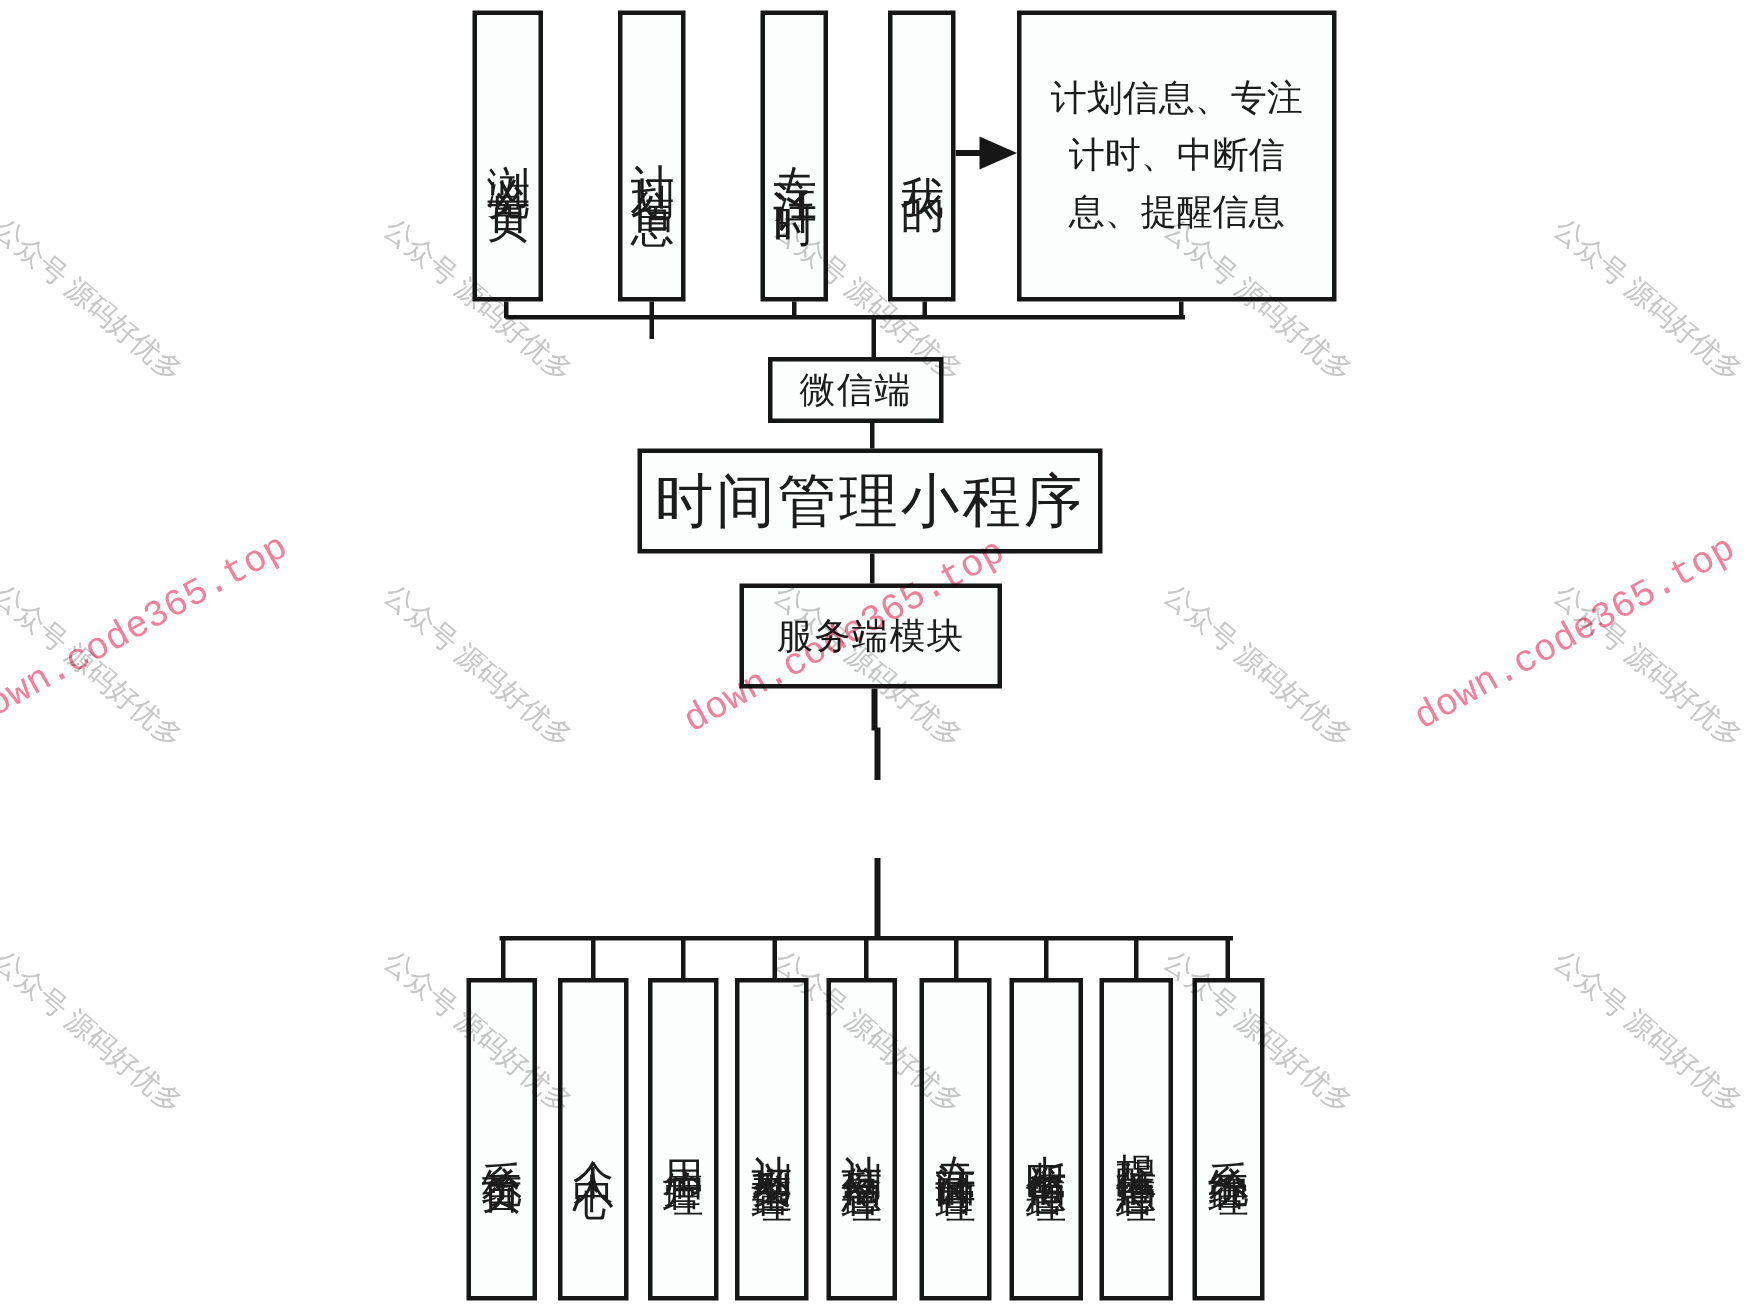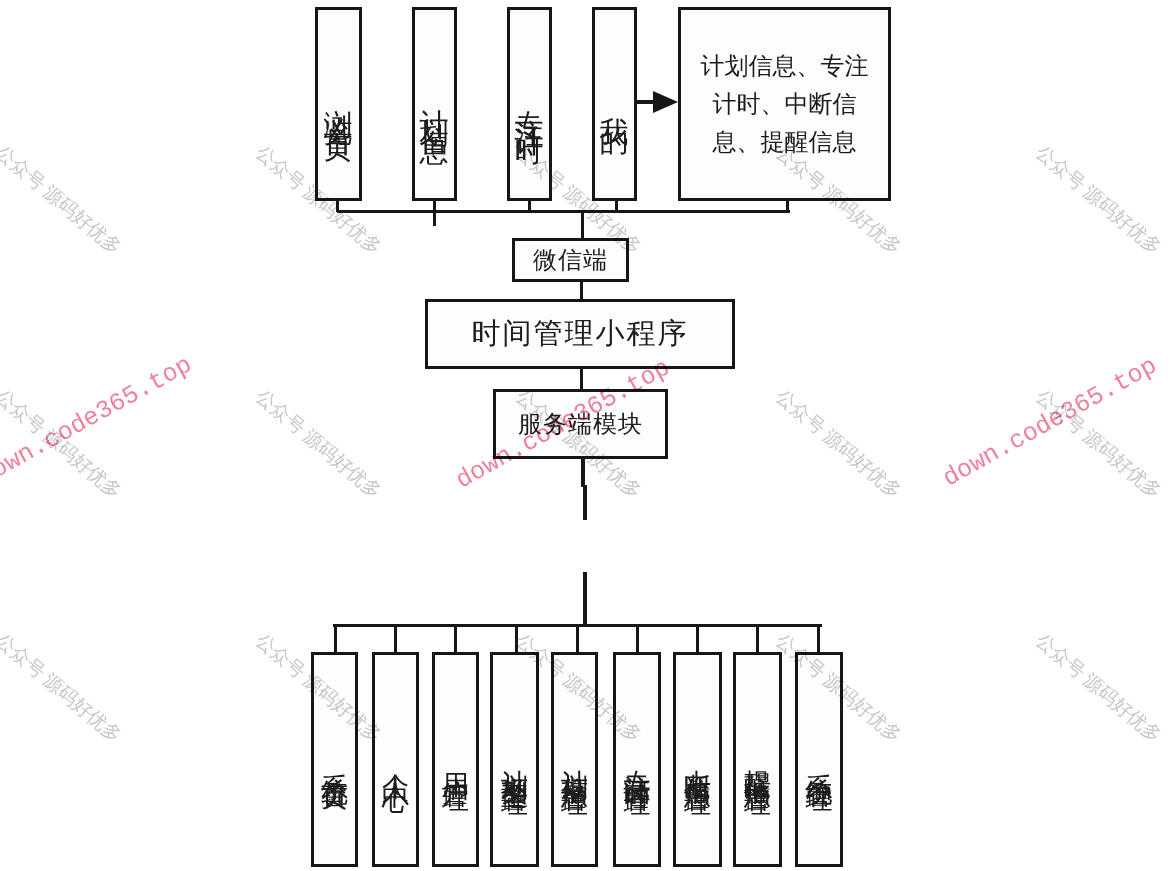--- a/index.html
+++ b/index.html
@@ -30,21 +30,21 @@
   .v-top  { font-size: 29px; letter-spacing: 9px; }
   .v-mine { font-size: 29px; letter-spacing: 10px; }
   .v-bot  { font-size: 27px; letter-spacing: 4px; }
   .detail-text {
     width: 178px;
     font-size: 24px;
     line-height: 38px;
     text-align: center;
   }
   .h-small { font-size: 24px; letter-spacing: 1px; }
-  .h-big   { font-size: 29px; letter-spacing: 2px; }
+  .h-big   { font-size: 39px; letter-spacing: 2px; }
   .line {
     position: absolute;
     background: #161616;
     z-index: 1;
   }
   .arrow-shaft {
     position: absolute;
     left: 637px; top: 100px;
     width: 18px; height: 4px;
     background: #161616;

